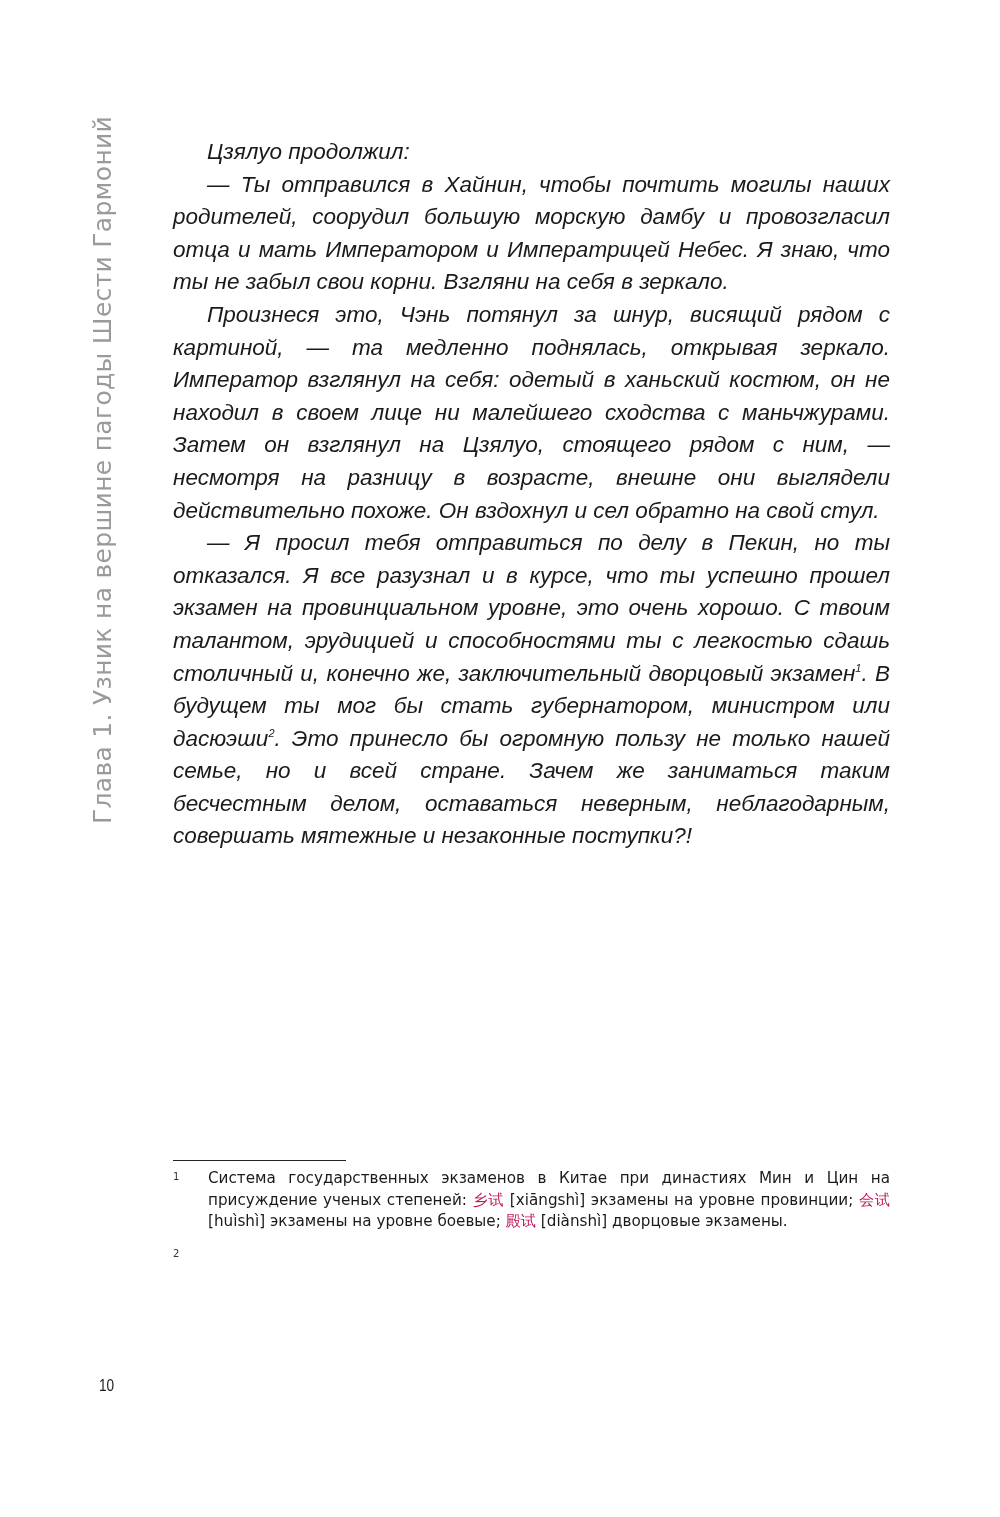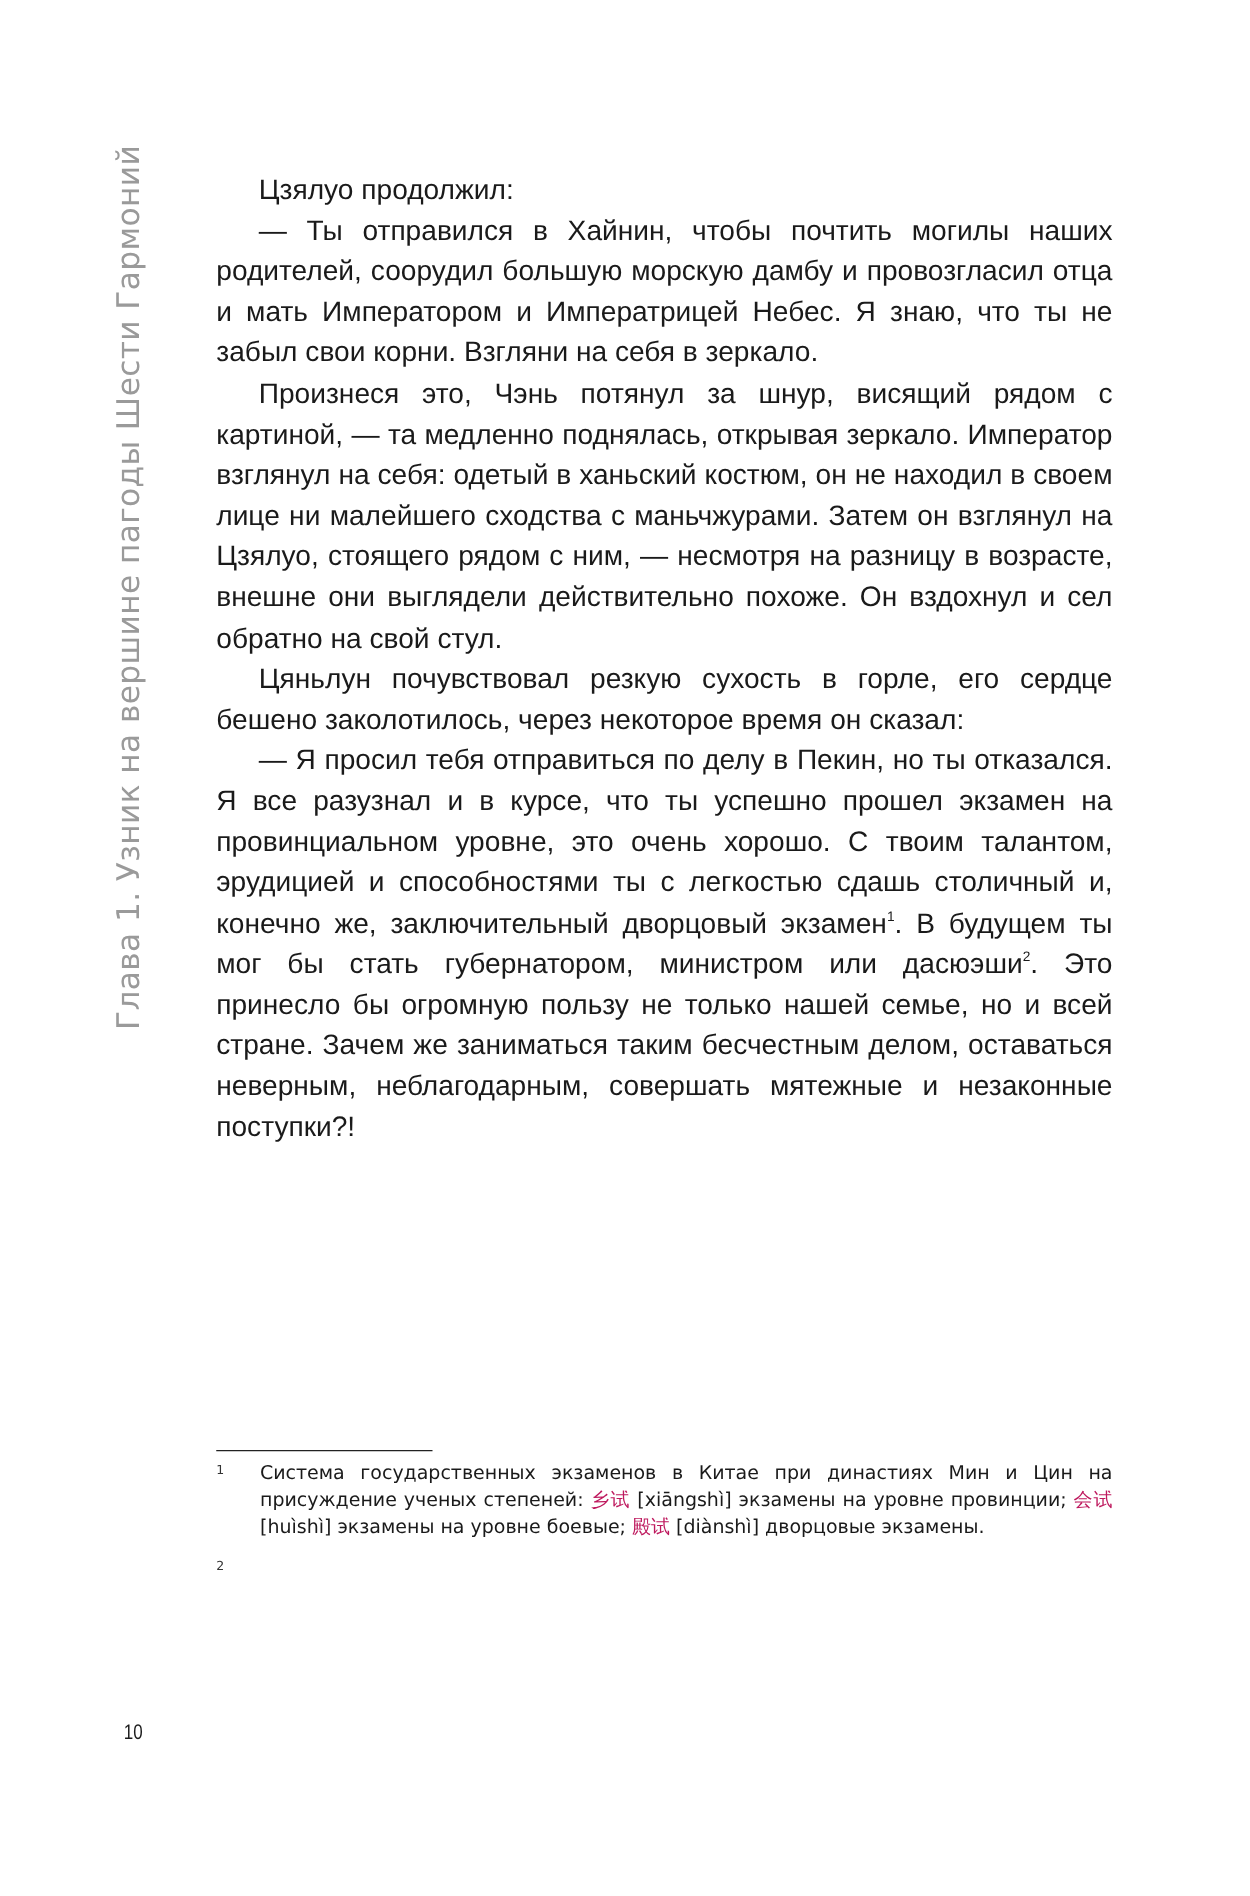--- a/index.html
+++ b/index.html
@@ -24,20 +24,21 @@
 
     .body-text {
       position: absolute;
       left: 173px;
       top: 136px;
       width: 717px;
       font-family: "Liberation Sans Narrow", "Liberation Sans", sans-serif;
       font-size: 22.5px;
       line-height: 32.6px;
       color: #1a1a1a;
+      font-style: italic;
     }
     .body-text p {
       margin: 0;
       text-indent: 34px;
       text-align: justify;
       text-align-last: left;
       transform-origin: 0 0;
     }
     .body-text sup { font-size: 11px; vertical-align: 9px; line-height: 0; }
 
@@ -90,21 +91,20 @@
 <body>
 
 <div class="page">
 
   <div class="running-head">Глава 1. Узник на вершине пагоды Шести Гармоний</div>
 
   <div class="body-text">
     <p>Цзялуо продолжил:</p>
     <p>— Ты отправился в Хайнин, чтобы почтить могилы наших родителей, соорудил большую морскую дамбу и провозгласил отца и мать Императором и Императрицей Небес. Я знаю, что ты не забыл свои корни. Взгляни на себя в зеркало.</p>
     <p>Произнеся это, Чэнь потянул за шнур, висящий рядом с картиной, — та медленно поднялась, открывая зеркало. Император взглянул на себя: одетый в ханьский костюм, он не находил в своем лице ни малейшего сходства с маньчжурами. Затем он взглянул на Цзялуо, стоящего рядом с ним, — несмотря на разницу в возрасте, внешне они выглядели действительно похоже. Он вздохнул и сел обратно на свой стул.</p>
-    <p>Цяньлун почувствовал резкую сухость в горле, его сердце бешено заколотилось, через некоторое время он сказал:</p>
     <p><span>— Я просил тебя отправиться по делу в Пекин, но ты отказался. Я все разузнал и в курсе, что ты успешно прошел экзамен на провинциальном уровне, это очень хорошо. С твоим талантом, эрудицией и способностями ты с легкостью сдашь столичный и, конечно же, заключительный дворцовый экзамен</span><sup>1</sup><span>. В будущем ты мог бы стать губернатором, министром или дасюэши</span><sup>2</sup><span>. Это принесло бы огромную пользу не только нашей семье, но и всей стране. Зачем же заниматься таким бесчестным делом, оставаться неверным, неблагодарным, совершать мятежные и незаконные поступки?!</span></p>
   </div>
 
   <div class="fn-rule"></div>
 
   <div class="footnotes">
     <div class="fn">
       <span class="fn-num">1</span>
       <span><span>Система государственных экзаменов в Китае при династиях Мин и Цин на присуждение ученых степеней: </span><span class="cjk">乡试</span><span> [xiāngshì] экзамены на уровне провинции; </span><span class="cjk">会试</span><span> [huìshì] экзамены на уровне боевые; </span><span class="cjk">殿试</span><span> [diànshì] дворцовые экзамены.</span></span>
     </div>

